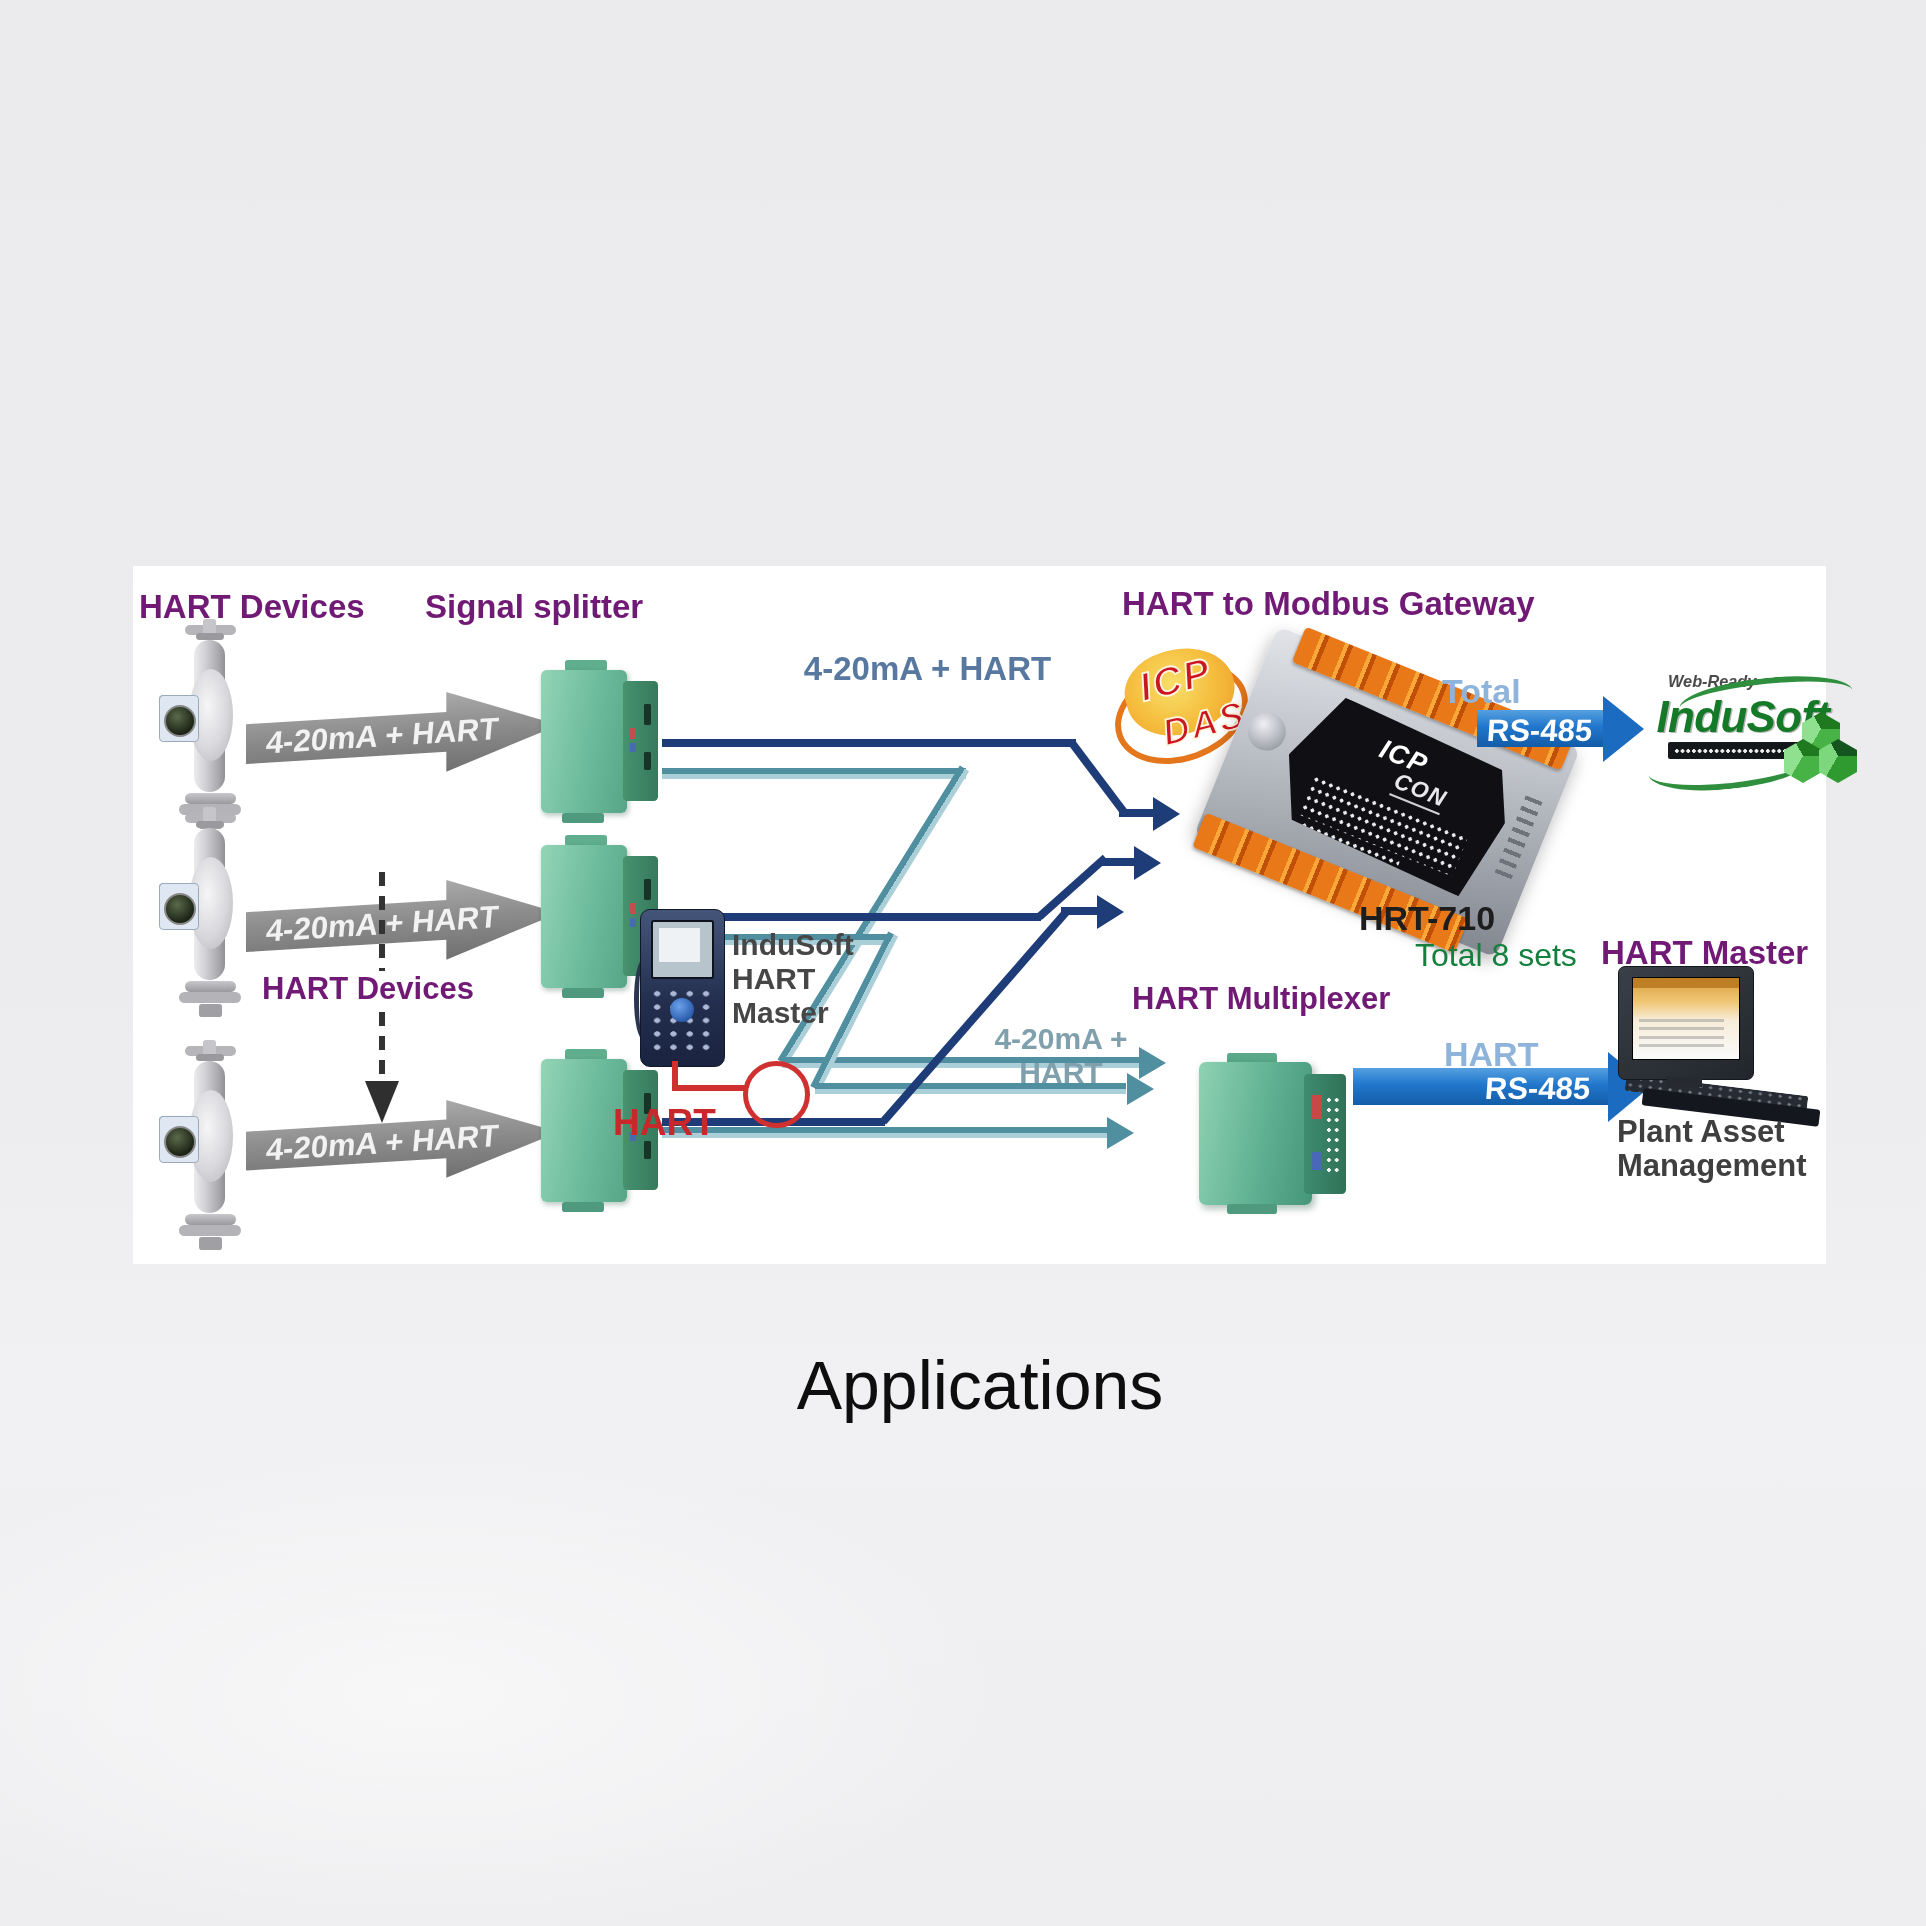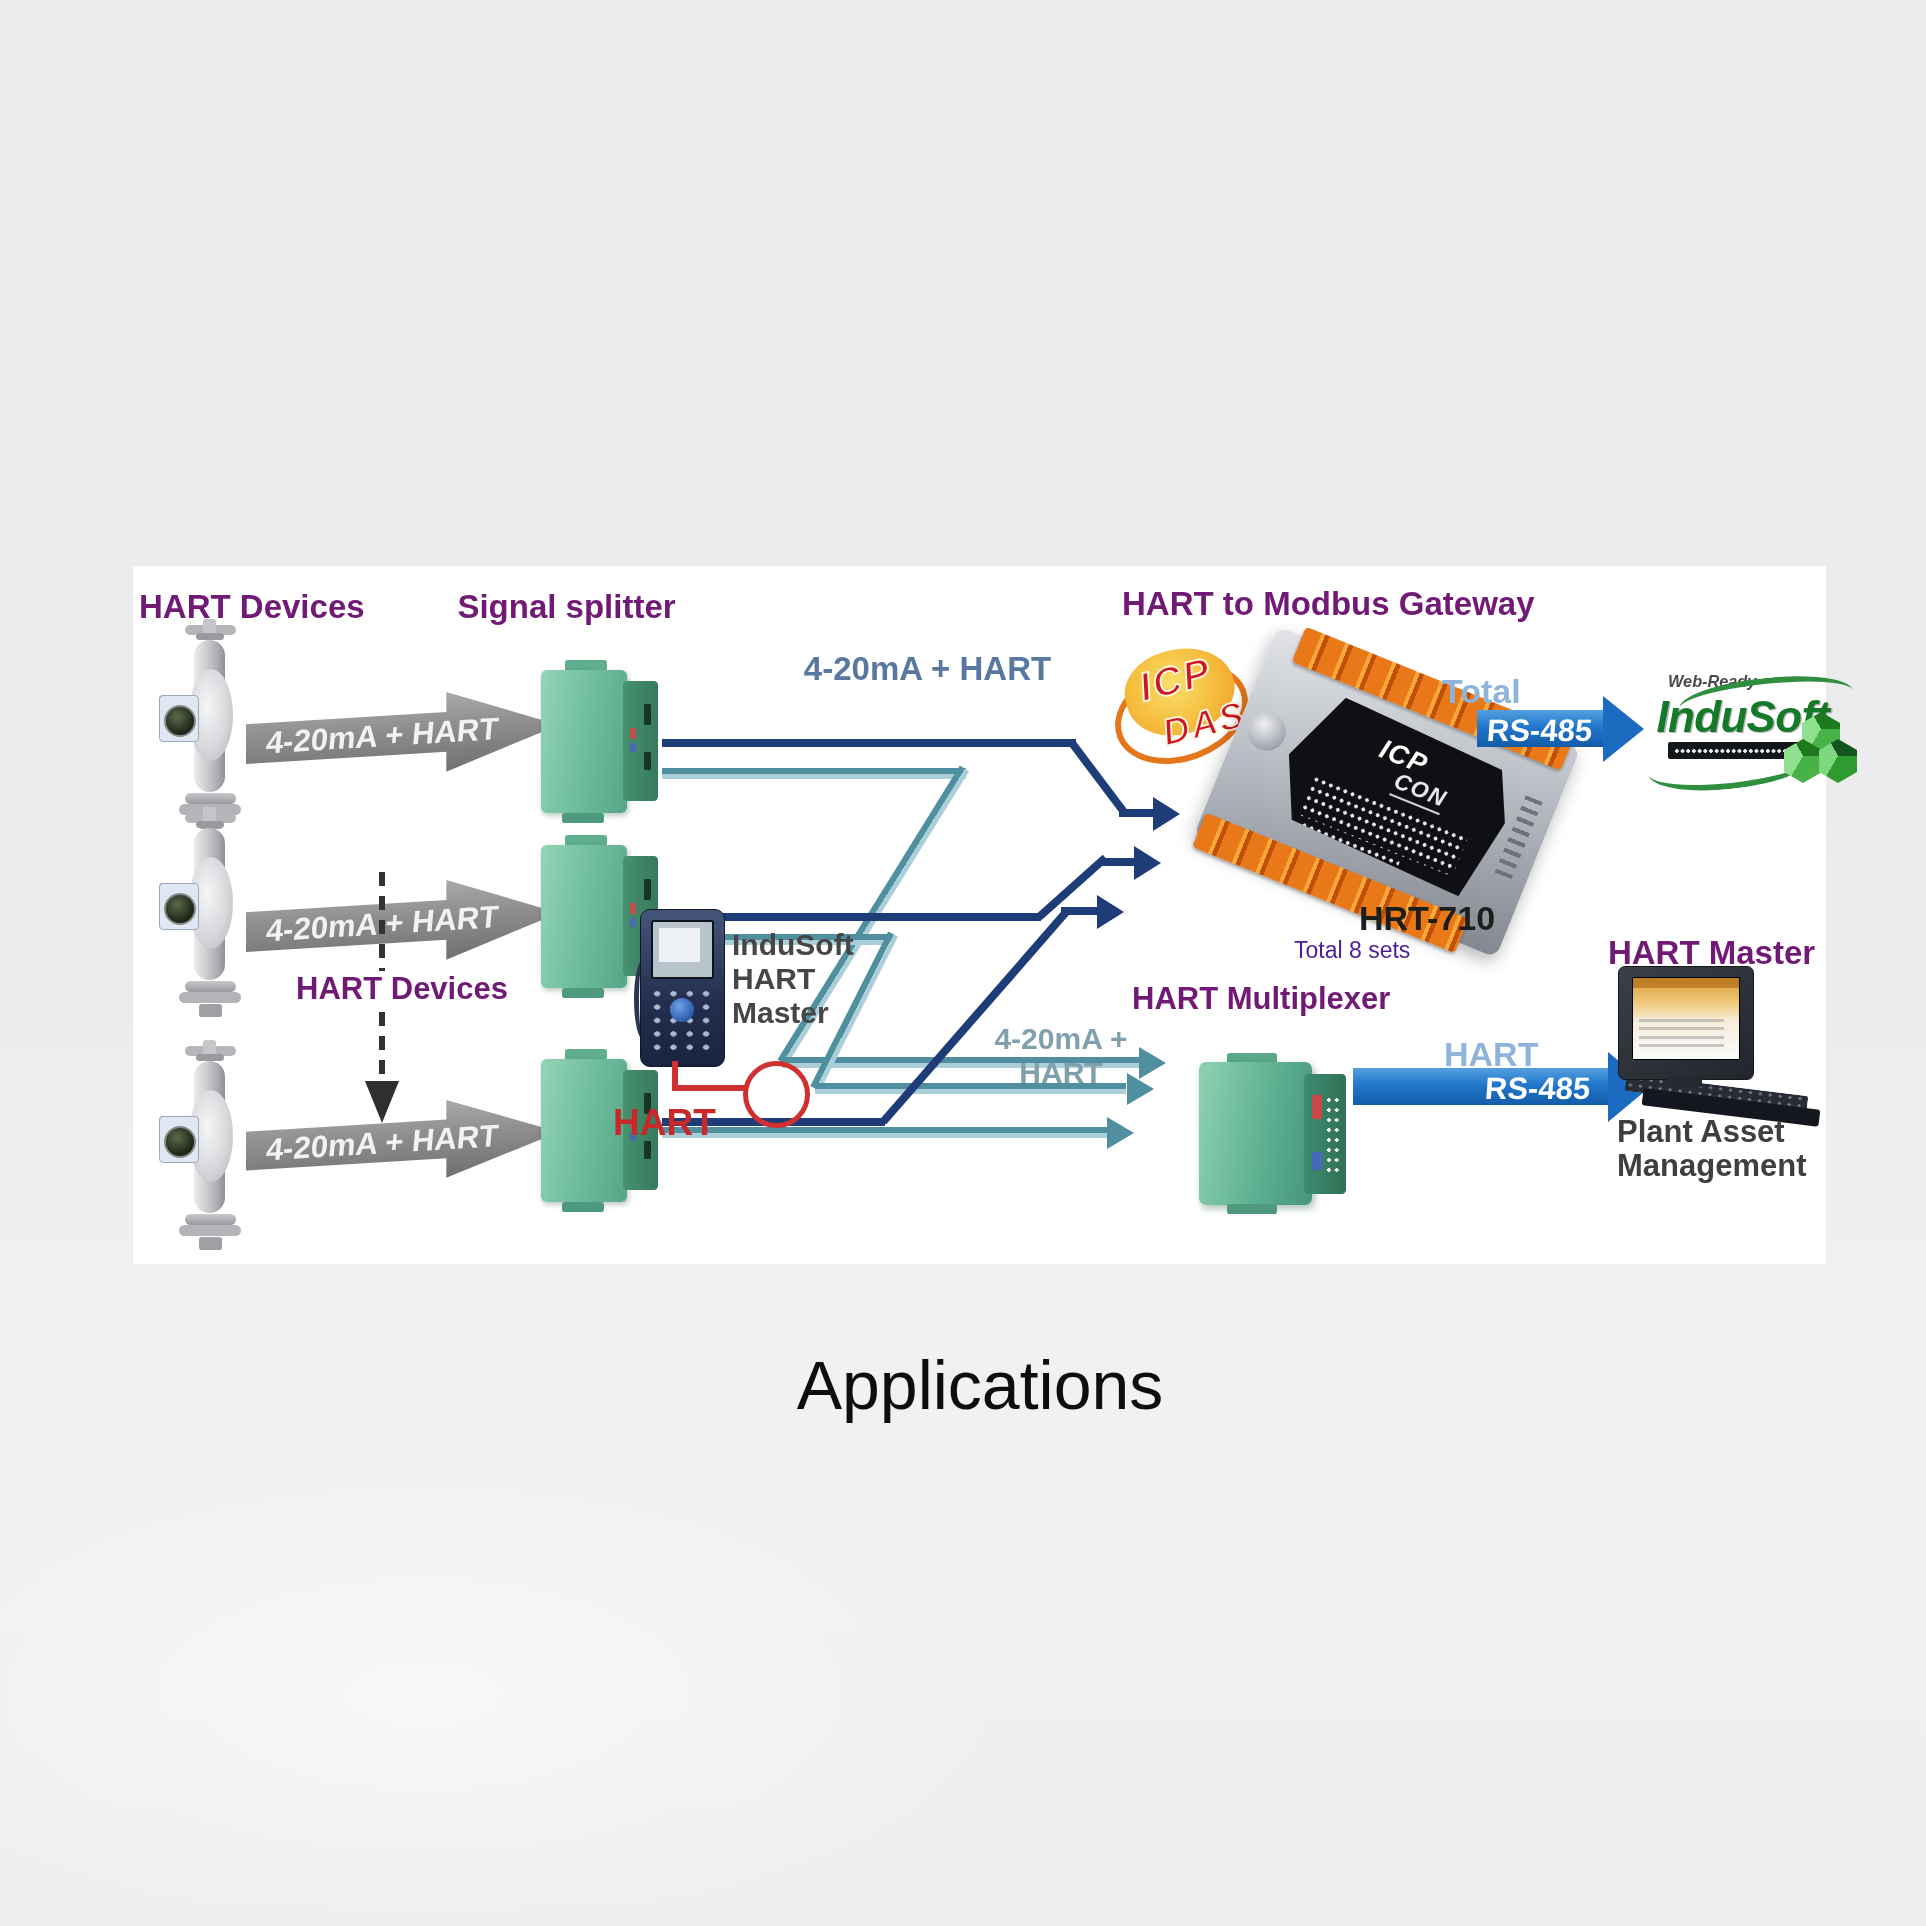--- a/index.html
+++ b/index.html
@@ -6,21 +6,21 @@
   body{
     width:1926px;height:1926px;position:relative;overflow:hidden;
     font-family:"Liberation Sans", sans-serif;
     background:
       radial-gradient(ellipse 991px 425px at 22% 88%, rgba(255,255,255,.55), rgba(255,255,255,0) 60%),
       linear-gradient(180deg,#ebebed 0%,#ececee 52%,#f1f1f3 72%,#eeeef0 100%);
   }
   .abs{position:absolute;}
   .panel{background:#ffffff;}
   .lbl{color:#701a75;font-weight:700;font-size:33px;line-height:1.08;}
-  .lbl-c{text-align:center;}
+  .lbl-c{}
   .navyline{height:7.8px;background:#1e3c78;}
   .tealline{height:10.6px;background:linear-gradient(180deg,#4f8fa0 0 55%,#abcfd8 55% 100%);}
   .diag{transform-origin:left center;}
   .head-navy{width:0;height:0;border-left:27px solid #1e3c78;border-top:17px solid transparent;border-bottom:17px solid transparent;}
   .head-teal{width:0;height:0;border-left:27px solid #4f8fa0;border-top:16.3px solid transparent;border-bottom:16.3px solid transparent;}
   
   .garrow{
     background:linear-gradient(180deg,#ababab 0%,#8d8d8d 45%,#6f6f6f 100%);
     clip-path:polygon(0 26%,64% 26%,64% 2%,100% 50%,64% 98%,64% 74%,0 74%);
     transform:skewY(-3.5deg);
@@ -256,21 +256,21 @@
   <div class="abs" style="left:58px;top:41px;width:226px;height:142px;background:#101014;clip-path:polygon(14% 0,90% 6%,100% 40%,93% 100%,12% 94%,0 52%);">
     <div class="abs" style="left:83px;top:18.4px;color:#fff;font-weight:800;font-style:italic;font-size:27px;letter-spacing:1.4px;">ICP</div>
     <div class="abs" style="left:108px;top:45px;color:#e8e8ec;font-weight:800;font-style:italic;font-size:22.6px;letter-spacing:1.4px;border-bottom:2.1px solid #cfcfd4;padding-bottom:1.4px;">CON</div>
     <div class="abs dots" style="left:31px;top:82px;width:166px;height:44px;"></div>
     <div class="abs dots" style="left:37px;top:129px;width:106px;height:10px;"></div>
   </div>
   <div class="abs" style="left:293px;top:64px;width:18.4px;height:85px;background:repeating-linear-gradient(180deg,#6e727a 0 4.2px,transparent 4.2px 11.3px);"></div>
 </div>
 
 <div class="abs" style="left:1359px;top:899px;color:#1d1d1d;font-weight:800;font-size:34px;">HRT-710</div>
-<div class="abs" style="left:1294px;top:937px;color:#4c1d95;font-weight:400;font-size:23px;">Total 8 sets</div>
+<div class="abs" style="left:1415px;top:937px;color:#15803d;font-weight:400;font-size:32px;">Total 8 sets</div>
 
 <div class="abs barrow" style="left:1477px;top:710px;width:126px;height:37px;"></div>
 <div class="abs" style="left:1603px;top:696px;width:0;height:0;border-left:41px solid #1b6cc0;border-top:33px solid transparent;border-bottom:33px solid transparent;"></div>
 <div class="abs bluecap" style="left:1442px;top:672px;">Total</div>
 <div class="abs buswhite" style="left:1487px;top:713px;">RS-485</div>
 
 <div class="abs" style="left:1648px;top:671px;width:211px;height:124px;">
   <div class="abs" style="left:20px;top:1.4px;font-size:16.3px;font-weight:700;font-style:italic;color:#4a4a4a;">Web-Ready</div>
   <div class="abs" style="left:31px;top:7px;width:174px;height:37px;border-top:6.4px solid #2f8f3f;border-radius:50%;transform:rotate(-6deg);"></div>
   <div class="abs" style="left:8.5px;top:21px;font-size:44px;font-weight:800;font-style:italic;color:#157a28;text-shadow:1.4px 1.4px 0 #b5b5b5;letter-spacing:-0.7px;">InduSoft</div>

